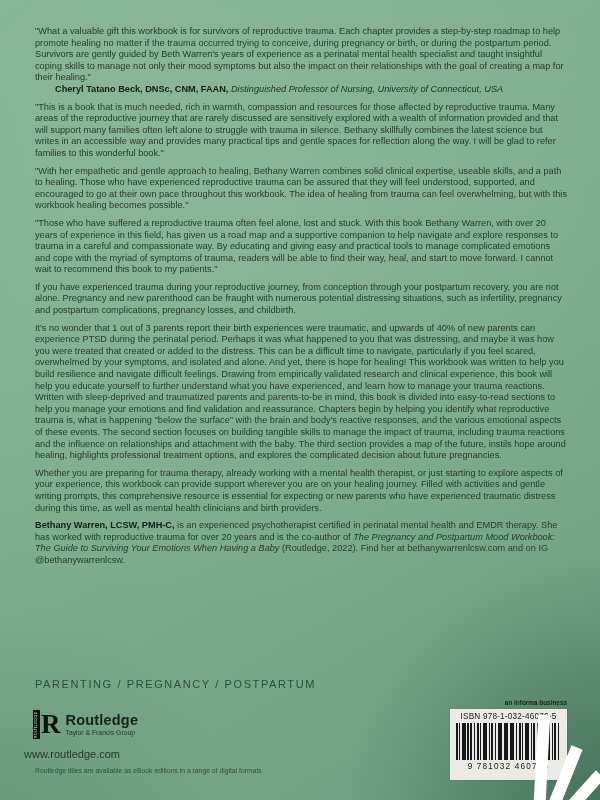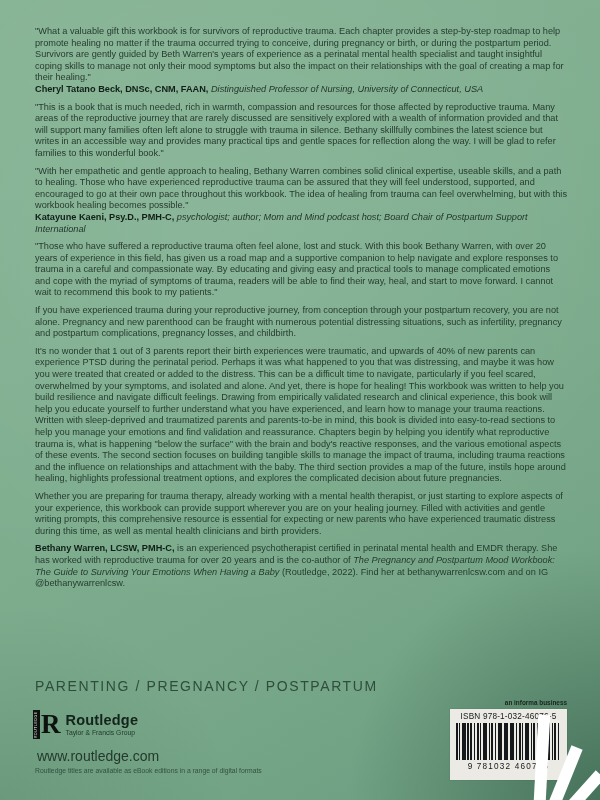--- a/index.html
+++ b/index.html
@@ -14,45 +14,45 @@
       radial-gradient(55% 35% at 0% 100%, rgba(10,45,30,0.12) 0%, rgba(10,45,30,0) 70%),
       linear-gradient(150deg,#87b495 0%,#7fae8f 45%,#78a889 70%,#6b9c80 100%);
     color:#263c30;
   }
   #content{
     position:absolute; left:35px; top:26px; width:532px;
     font-size:9.2px; line-height:11.6px;
   }
   .block{margin:0 0 6px 0;}
   .q-text,.q-attr,.body-p,.bio-p{margin:0;}
-  .q-attr b{color:#101f17;}
+  .q-attr b{color:#101f17;margin-left:20px;}
   .q-attr i{color:#22382c;}
   b{font-weight:bold;color:#101f17;}
   .category{
     position:absolute; left:35px; top:678px;
-    font-size:14px; letter-spacing:1.6px; color:#2f4c3c;
+    font-size:11px; letter-spacing:1.6px; color:#2f4c3c;
   }
   
   .logo-row{position:absolute; left:33px; top:710px; display:flex; align-items:flex-start;}
   .logo-mark{display:flex; align-items:stretch; height:29px;}
   .logo-strip{
     width:7px; height:29px; background:#0d120e;
     color:#f2f2f2; font-size:3.4px; letter-spacing:0.6px;
     writing-mode:vertical-rl; transform:rotate(180deg);
     text-align:center; line-height:7px; overflow:hidden;
   }
   .logo-r{
     font-family:"Liberation Serif","DejaVu Serif",serif;
     font-weight:bold; font-size:27px; line-height:29px; color:#0d120e;
     margin-left:1px;
   }
   .logo-words{margin-left:5px; padding-top:3px;}
   .logo-name{font-size:14.5px; line-height:15px; font-weight:bold; color:#14231b; letter-spacing:0.2px;}
   .logo-group{font-size:6.8px; line-height:8px; color:#24392d; margin-top:1px;}
-  .website{position:absolute; left:37px; top:748px; font-size:14px; color:#24392d;}
+  .website{position:absolute; left:24px; top:748px; font-size:11px; color:#24392d;}
   .ebook-note{position:absolute; left:35px; top:767px; font-size:6.8px; color:#32503f;}
   
   .informa{position:absolute; right:33px; top:699px; font-size:6.4px; font-weight:bold; color:#16241c;}
   .barcode-box{
     position:absolute; left:450px; top:709px; width:117px; height:71px;
     background:#eceae5; box-shadow:0 0 1px rgba(0,0,0,0.25);
     text-align:center;
   }
   .isbn-label{font-size:8.2px; color:#15181a; margin-top:3px; letter-spacing:0.2px;}
   .bars{
@@ -81,21 +81,20 @@
       <p class="q-text">"What a valuable gift this workbook is for survivors of reproductive trauma. Each chapter provides a step-by-step roadmap to help promote healing no matter if the trauma occurred trying to conceive, during pregnancy or birth, or during the postpartum period. Survivors are gently guided by Beth Warren's years of experience as a perinatal mental health specialist and taught insightful coping skills to manage not only their mood symptoms but also the impact on their relationships with the goal of creating a map for their healing."</p>
       <p class="q-attr"><b>Cheryl Tatano Beck, DNSc, CNM, FAAN, </b><i>Distinguished Professor of Nursing, University of Connecticut, USA</i></p>
     </div>
 
     <div class="block">
       <p class="q-text">"This is a book that is much needed, rich in warmth, compassion and resources for those affected by reproductive trauma. Many areas of the reproductive journey that are rarely discussed are sensitively explored with a wealth of information provided and that will support many families often left alone to struggle with trauma in silence. Bethany skillfully combines the latest science but writes in an accessible way and provides many practical tips and gentle spaces for reflection along the way. I will be glad to refer families to this wonderful book."</p>
     </div>
 
     <div class="block">
       <p class="q-text">"With her empathetic and gentle approach to healing, Bethany Warren combines solid clinical expertise, useable skills, and a path to healing. Those who have experienced reproductive trauma can be assured that they will feel understood, supported, and encouraged to go at their own pace throughout this workbook. The idea of healing from trauma can feel overwhelming, but with this workbook healing becomes possible."</p>
-      <p class="q-attr"><b>Katayune Kaeni, Psy.D., PMH-C, </b><i>psychologist; author; Mom and Mind podcast host; Board Chair of Postpartum Support International</i></p>
     </div>
 
     <div class="block">
       <p class="q-text">"Those who have suffered a reproductive trauma often feel alone, lost and stuck. With this book Bethany Warren, with over 20 years of experience in this field, has given us a road map and a supportive companion to help navigate and explore responses to trauma in a careful and compassionate way. By educating and giving easy and practical tools to manage complicated emotions and cope with the myriad of symptoms of trauma, readers will be able to find their way, heal, and start to move forward. I cannot wait to recommend this book to my patients."</p>
     </div>
 
     <div class="block">
       <p class="body-p">If you have experienced trauma during your reproductive journey, from conception through your postpartum recovery, you are not alone. Pregnancy and new parenthood can be fraught with numerous potential distressing situations, such as infertility, pregnancy and postpartum complications, pregnancy losses, and childbirth.</p>
     </div>
 

